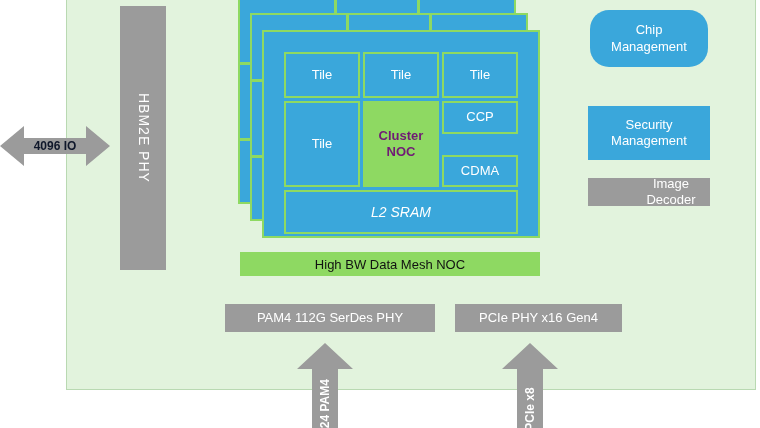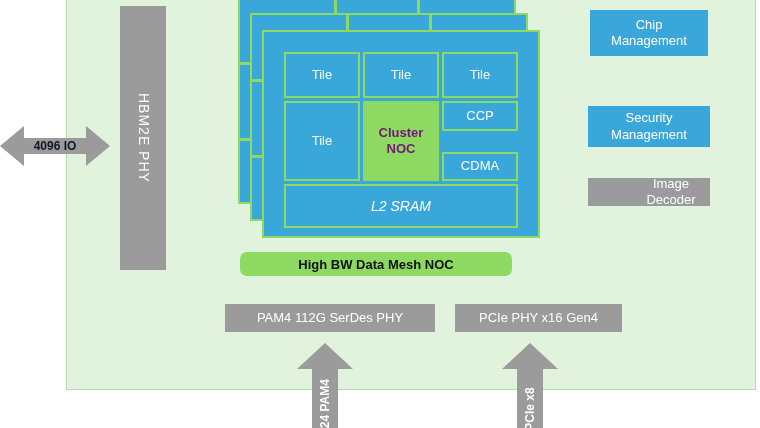--- a/index.html
+++ b/index.html
@@ -24,21 +24,21 @@
   .layer{
     position:absolute;background:#3aa7db;border:2px solid #8ed962;
     box-sizing:border-box;overflow:hidden;
   }
   .vline{position:absolute;top:0;bottom:0;width:3px;background:#8ed962;}
   .hline{position:absolute;left:0;right:0;height:3px;background:#8ed962;}
   .front-layer{
     position:absolute;left:262px;top:30px;width:278px;height:208px;
     background:#3aa7db;border:2px solid #8ed962;box-sizing:border-box;
     display:grid;grid-template-columns:repeat(3,1fr);
-    grid-template-rows:46px 1fr 44px;gap:3px;padding:20px 20px 8px 20px;
+    grid-template-rows:46px 1fr 44px;gap:3px;padding:20px 20px 2px 20px;
   }
   .cell{
     background:#3aa7db;border:2px solid #8ed962;box-sizing:border-box;
     display:flex;align-items:center;justify-content:center;
     color:#ffffff;font-size:13px;text-align:center;line-height:1.2;
   }
   .cell.gcell{background:#8ed962;color:#701a75;font-weight:bold;padding:0 6px;}
   .subcol{display:grid;grid-template-rows:1fr 1fr;gap:21px;border-radius:11px;}
   .l2{grid-column:1/4;font-size:14px;font-style:italic;}
   .io-arrow{position:absolute;left:0;top:116px;width:110px;height:60px;}
@@ -47,23 +47,23 @@
     position:absolute;inset:0;display:flex;align-items:center;justify-content:center;
     color:#0f172a;font-weight:bold;font-size:12px;
   }
   .up-arrow{position:absolute;width:56px;height:90px;}
   .up-arrow svg{position:absolute;left:0;top:0;}
   .vlabel{
     position:absolute;color:#ffffff;font-weight:bold;font-size:12px;
     white-space:nowrap;transform:translate(-50%,-50%) rotate(-90deg);
   }
   .mesh-bar{
-    position:absolute;left:240px;top:252px;width:272px;height:24px;
-    background:#8ed962;color:#111111;font-weight:bold;font-size:13px;
-    display:flex;align-items:center;justify-content:center;border-radius:7px;
+    position:absolute;left:240px;top:252px;width:300px;height:24px;
+    background:#8ed962;color:#111111;font-weight:normal;font-size:13px;
+    display:flex;align-items:center;justify-content:center;
   }
 </style>
 </head>
 <body>
 
 <div class="canvas">
 
   <div class="chip-bg"></div>
 
   <div class="io-arrow">
@@ -114,17 +114,17 @@
     </svg>
     <span class="vlabel" style="left:28px;top:64px;">x24 PAM4</span>
   </div>
   <div class="up-arrow" style="left:502px;top:343px;">
     <svg width="56" height="90" viewBox="0 0 56 90">
       <polygon points="28,0 56,26 41,26 41,90 15,90 15,26 0,26" fill="#9b9b9b"></polygon>
     </svg>
     <span class="vlabel" style="left:28px;top:66px;">PCIe x8</span>
   </div>
 
-  <div class="blk blue" style="left:590px;top:10px;width:118px;height:46px;padding:4px 14px;">Chip Management</div>
-  <div class="blk blue" style="left:588px;top:106px;width:122px;height:41px;padding:4px 14px;">Security Management</div>
+  <div class="blk blue" style="left:590px;top:10px;width:118px;height:57px;padding:4px 14px;border-radius:19px;">Chip Management</div>
+  <div class="blk blue" style="left:588px;top:106px;width:122px;height:54px;padding:4px 14px;">Security Management</div>
   <div class="blk gray" style="left:588px;top:178px;width:122px;height:28px;padding-left:44px;">Image Decoder</div>
 
 </div>
 
 </body></html>

